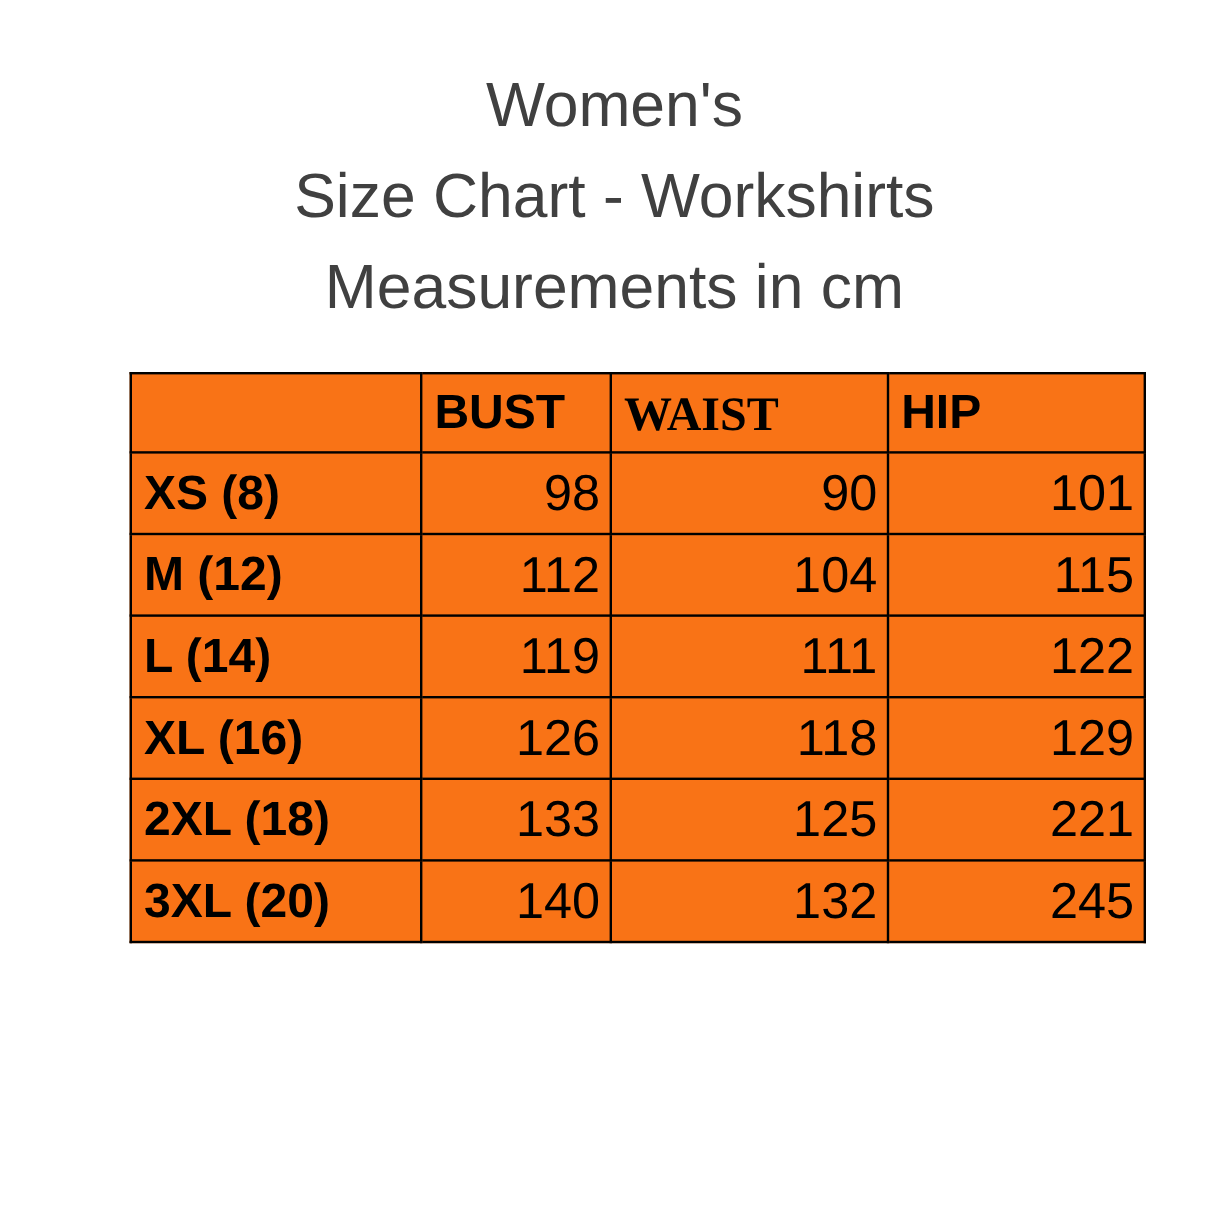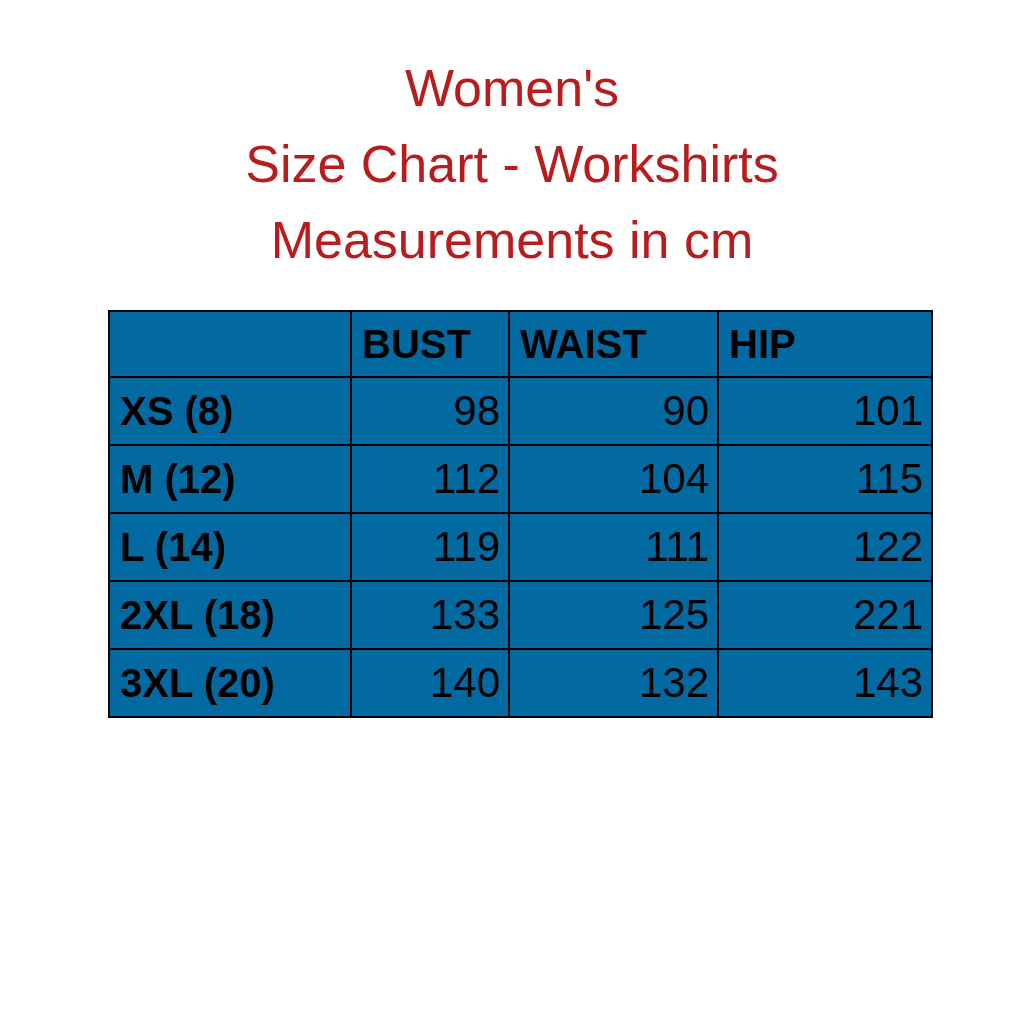--- a/index.html
+++ b/index.html
@@ -20,44 +20,44 @@
     position: absolute;
     top: 50px;
     left: 0;
     width: 1024px;
     text-align: center;
   }
   .title-line {
     font-size: 52px;
     line-height: 76px;
     font-weight: 400;
-    color: #b91c1c;
+    color: #404040;
     white-space: nowrap;
   }
   table.size-chart {
     position: absolute;
     left: 108px;
     top: 310px;
     width: 814px;
     border-collapse: collapse;
     table-layout: fixed;
-    background: #0369a1;
+    background: #f97316;
   }
   table.size-chart th,
   table.size-chart td {
     border: 2px solid #000000;
     overflow: hidden;
     box-sizing: border-box;
     color: #000000;
   }
   table.size-chart thead tr { height: 66px; }
   table.size-chart tbody tr { height: 68px; }
   th.corner-cell    { width: 242px; }
   th.col-bust       { width: 158px; }
-  th.col-waist      { width: 209px; }
+  th.col-waist      { width: 231px; font-family: Liberation Serif, serif; }
   th.col-hip        { width: 214px; margin-left: 44px; }
   table.size-chart th {
     font-size: 40px;
     font-weight: 700;
     text-align: left;
     padding: 0 6px 0 10px;
     vertical-align: middle;
   }
   td.label-cell {
     font-size: 40px;
@@ -107,27 +107,33 @@
           <td class="value-cell">104</td>
           <td class="value-cell">115</td>
         </tr>
         <tr>
           <td class="label-cell">L (14)</td>
           <td class="value-cell">119</td>
           <td class="value-cell">111</td>
           <td class="value-cell">122</td>
         </tr>
         <tr>
+          <td class="label-cell">XL (16)</td>
+          <td class="value-cell">126</td>
+          <td class="value-cell">118</td>
+          <td class="value-cell">129</td>
+        </tr>
+        <tr>
           <td class="label-cell">2XL (18)</td>
           <td class="value-cell">133</td>
           <td class="value-cell">125</td>
           <td class="value-cell">221</td>
         </tr>
         <tr>
           <td class="label-cell">3XL (20)</td>
           <td class="value-cell">140</td>
           <td class="value-cell">132</td>
-          <td class="value-cell">143</td>
+          <td class="value-cell">245</td>
         </tr>
       </tbody>
   </table>
 
 </div>
 
 </body></html>

